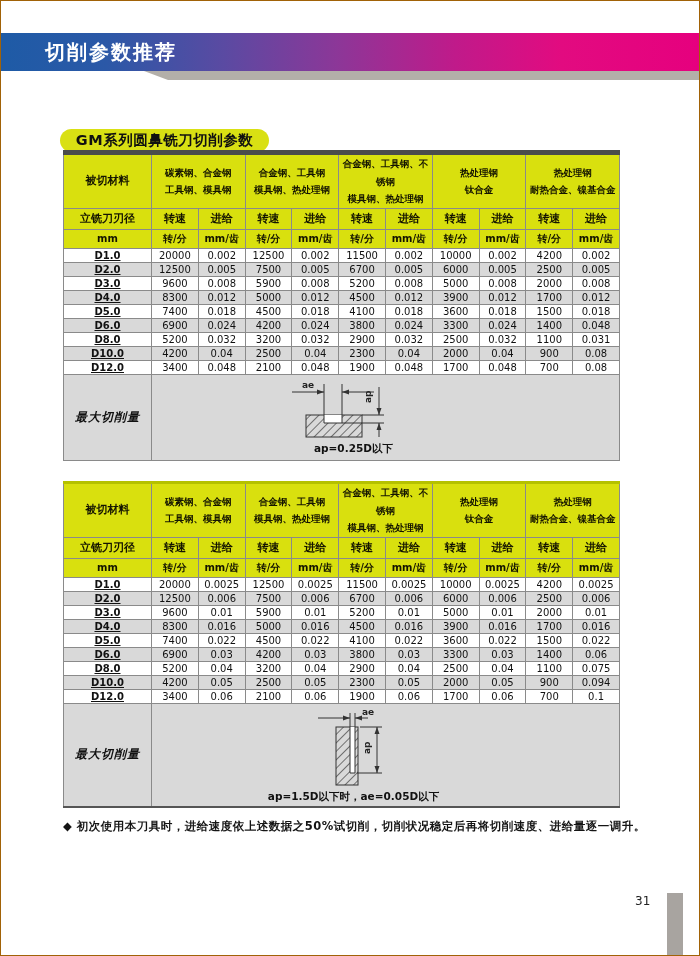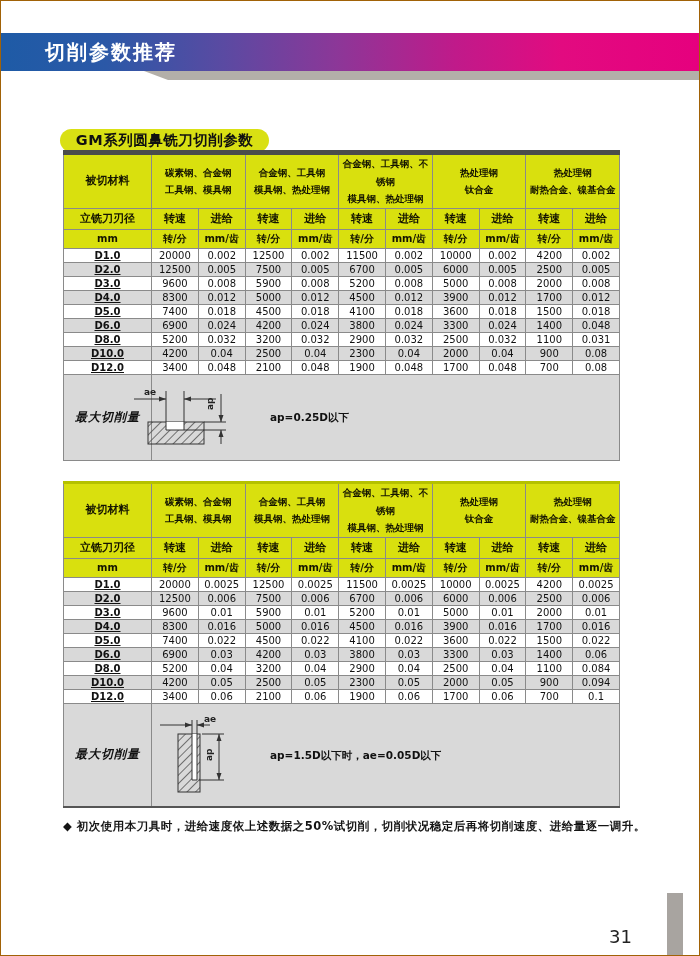--- a/index.html
+++ b/index.html
@@ -34,31 +34,31 @@
   .cut th.sf{height:20px;font-size:11px;}
   .cut th.lbldia{font-size:11px;}
   .cut th.un{height:18px;font-size:10px;}
   .cut tbody td{height:13px;line-height:13px;font-size:10px;background:#fff;}
   .cut tbody tr:nth-child(even) td{background:#d9d9d9;}
   .cut td.dia{font-weight:bold;font-size:10px;text-decoration:underline;}
   .cut tr.maxcut td{background:#fff;}
   .cut td.maxlbl{font-weight:bold;font-size:12px;letter-spacing:1px;font-style:italic;}
   .cut td.diagcell{background:#fff;}
   #table2 tr.maxcut td{border-bottom:2px solid #555;}
-  .diag-wrap{display:flex;flex-direction:row;align-items:center;transform:translateX(-32px);}
+  .diag-wrap{display:flex;flex-direction:column;align-items:center;transform:translateX(-32px);}
   .diag-caption{font-size:10.5px;font-weight:bold;margin-top:1px;color:#111;}
   .diag-svg{display:block;}
 
   
   .footnotes{position:absolute;left:62px;top:818px;width:570px;}
   .footnote{font-size:11.5px;font-weight:bold;color:#151515;letter-spacing:0.5px;
     margin-bottom:11px;white-space:nowrap;}
 
   
-  .page-number{position:absolute;left:608px;top:893px;font-size:18px;color:#222;margin-top:32px;}
+  .page-number{position:absolute;left:634px;top:893px;font-size:12px;color:#222;}
   .side-bar{position:absolute;left:666px;top:892px;width:16px;height:64px;background:#a8a4a0;}
 </style>
 </head>
 <body>
 
 <div class="page">
 
   <div class="banner">
     <span class="banner-title">切削参数推荐</span>
   </div>
@@ -403,21 +403,21 @@
           <td class="dia">D8.0</td>
           <td class="val">5200</td>
           <td class="val">0.04</td>
           <td class="val">3200</td>
           <td class="val">0.04</td>
           <td class="val">2900</td>
           <td class="val">0.04</td>
           <td class="val">2500</td>
           <td class="val">0.04</td>
           <td class="val">1100</td>
-          <td class="val">0.084</td>
+          <td class="val">0.075</td>
         </tr>
         <tr>
           <td class="dia">D10.0</td>
           <td class="val">4200</td>
           <td class="val">0.05</td>
           <td class="val">2500</td>
           <td class="val">0.05</td>
           <td class="val">2300</td>
           <td class="val">0.05</td>
           <td class="val">2000</td>

